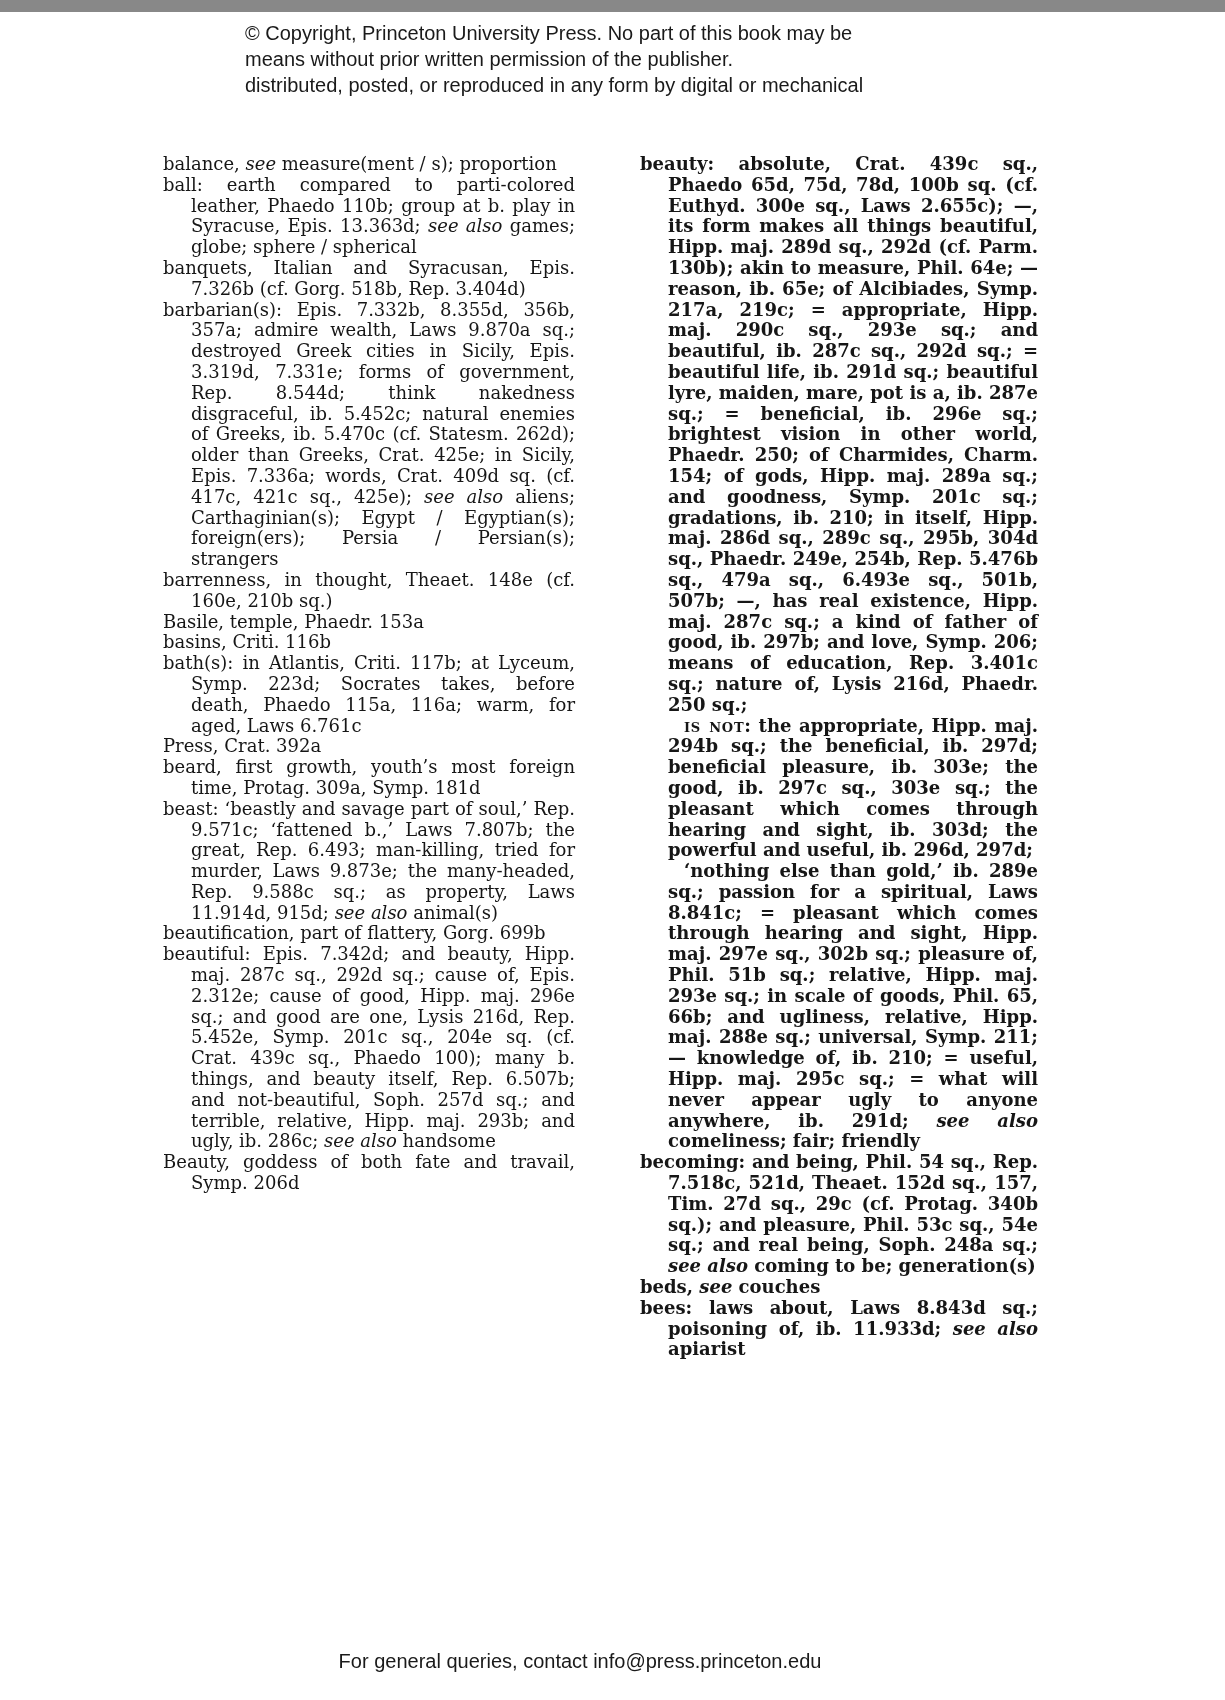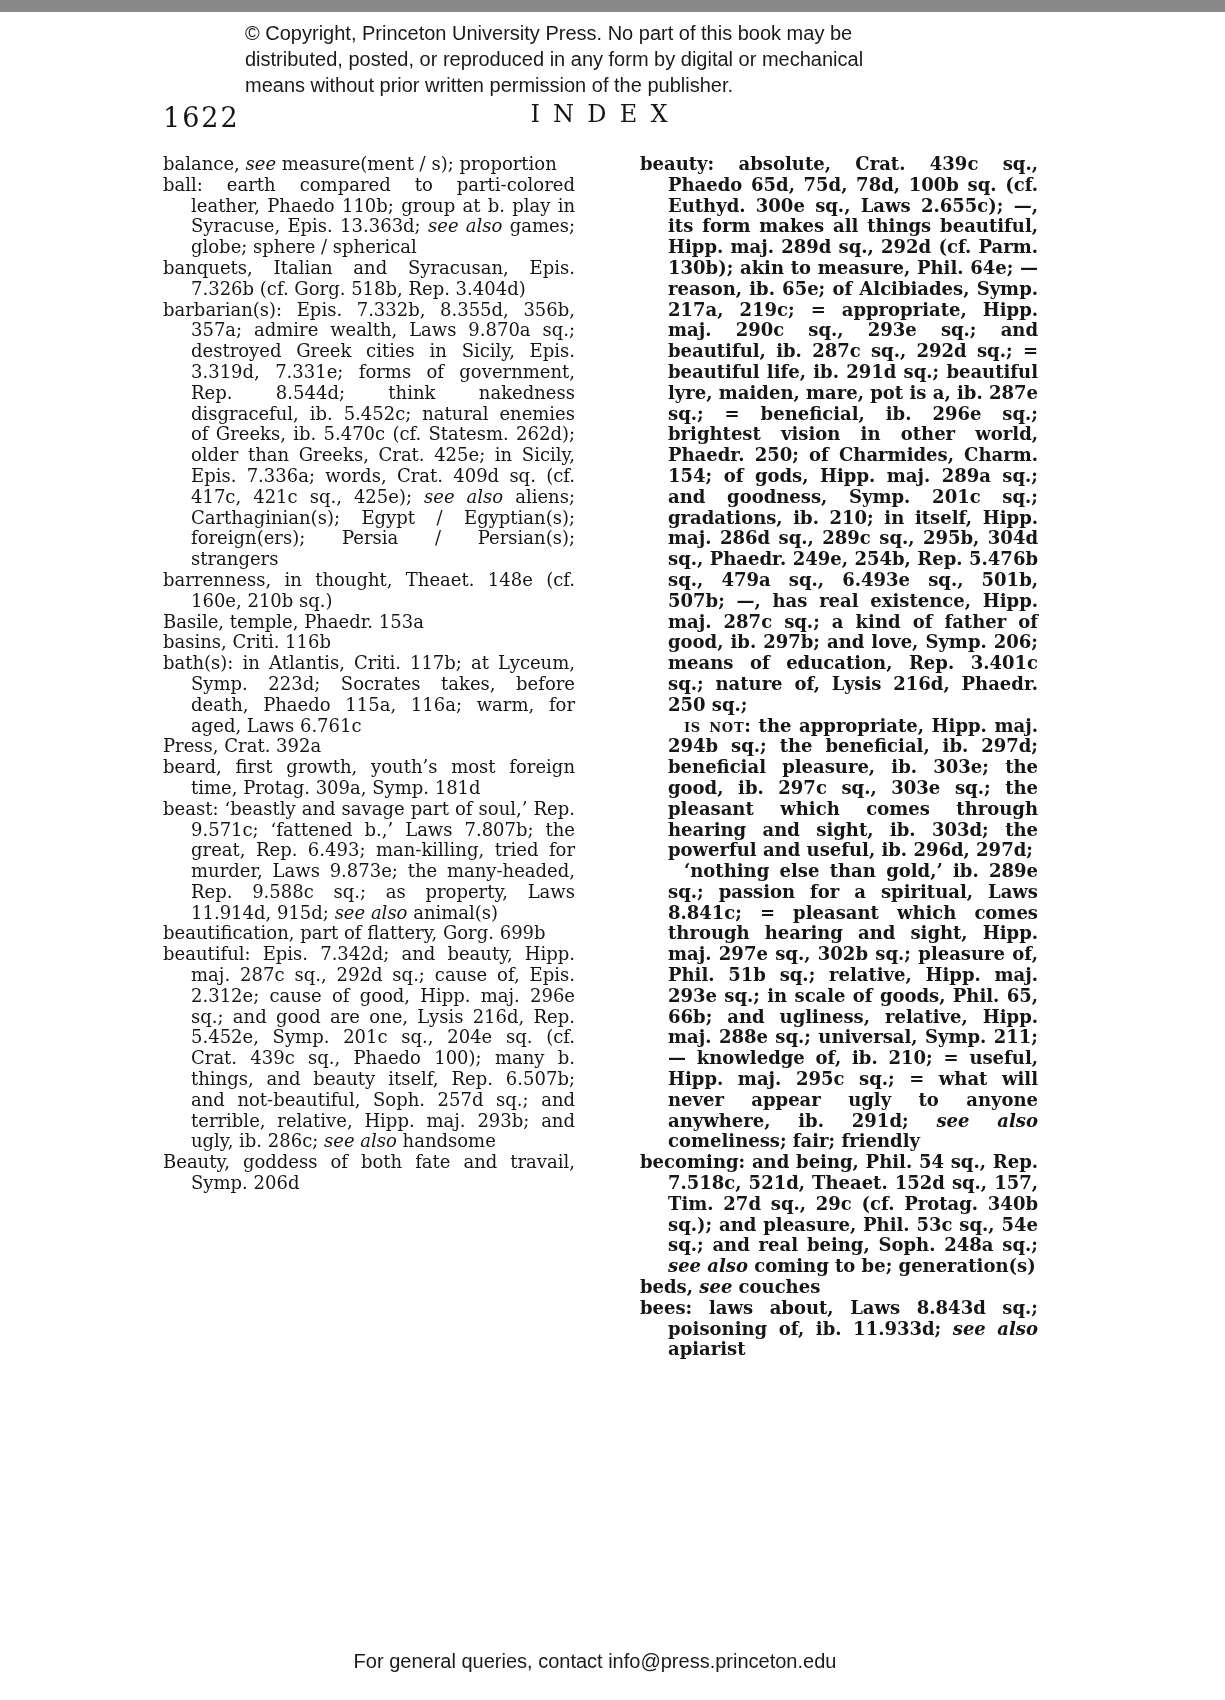--- a/index.html
+++ b/index.html
@@ -60,38 +60,33 @@
   .sc { font-variant: small-caps; letter-spacing: 0.04em; }
   .footer {
     position: absolute;
     top: 1638px;
     left: 0;
     width: 1160px;
     text-align: center;
     font-family: "Liberation Sans", sans-serif;
     font-size: 20px;
     color: #1a1a1a;
-    padding-left: 15px;
   }
 </style>
 </head>
 <body>
 
 <div class="page">
 
   <div class="copyright">
     <div>© Copyright, Princeton University Press. No part of this book may be</div>
+    <div>means without prior written permission of the publisher.</div>
     <div>distributed, posted, or reproduced in any form by digital or mechanical</div>
-    <div>means without prior written permission of the publisher.</div>
   </div>
 
-  <div class="running-head">
-    <span class="page-number">1622</span>
-    <span class="index-title">INDEX</span>
-  </div>
 
   <div class="col col-left" id="col-left">
       <div class="entry">
         <p class="para first">balance, <i>see</i> measure(ment / s); proportion</p>
       </div>
       <div class="entry">
         <p class="para first">ball: earth compared to parti-colored leather, Phaedo 110b; group at b. play in Syracuse, Epis. 13.363d; <i>see also</i> games; globe; sphere / spherical</p>
       </div>
       <div class="entry">
         <p class="para first">banquets, Italian and Syracusan, Epis. 7.326b (cf. Gorg. 518b, Rep. 3.404d)</p>

